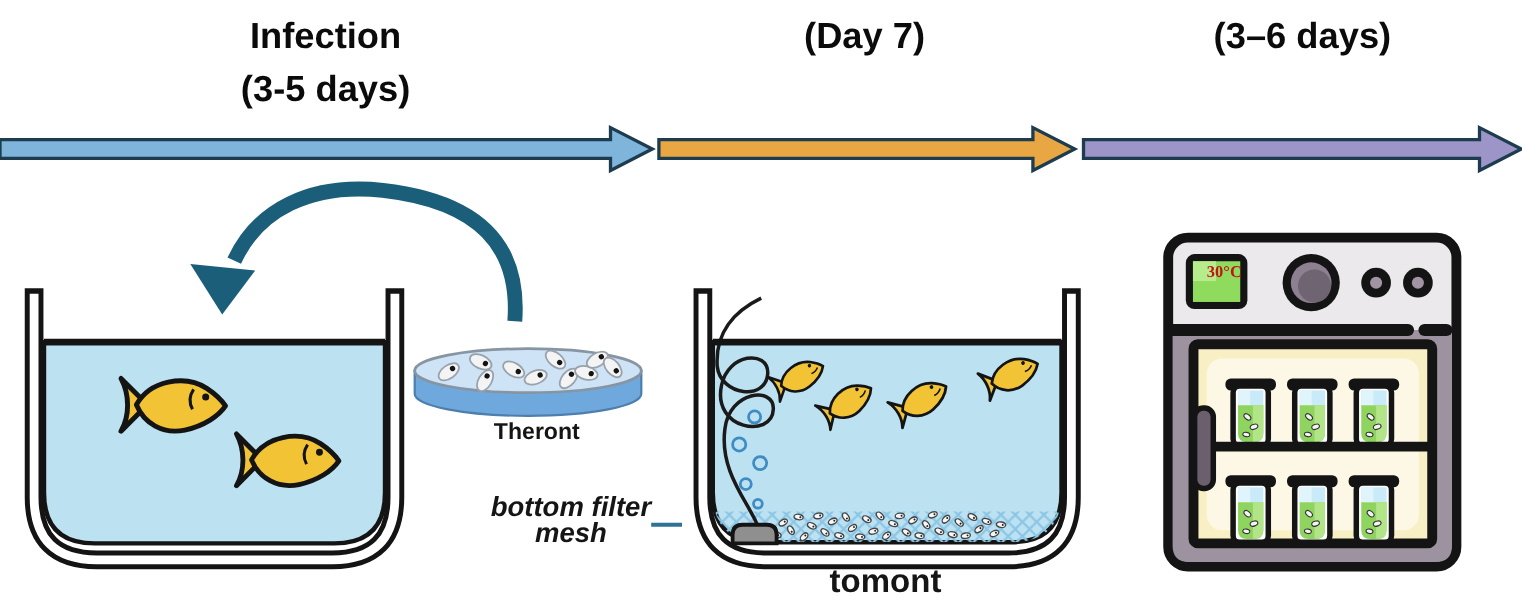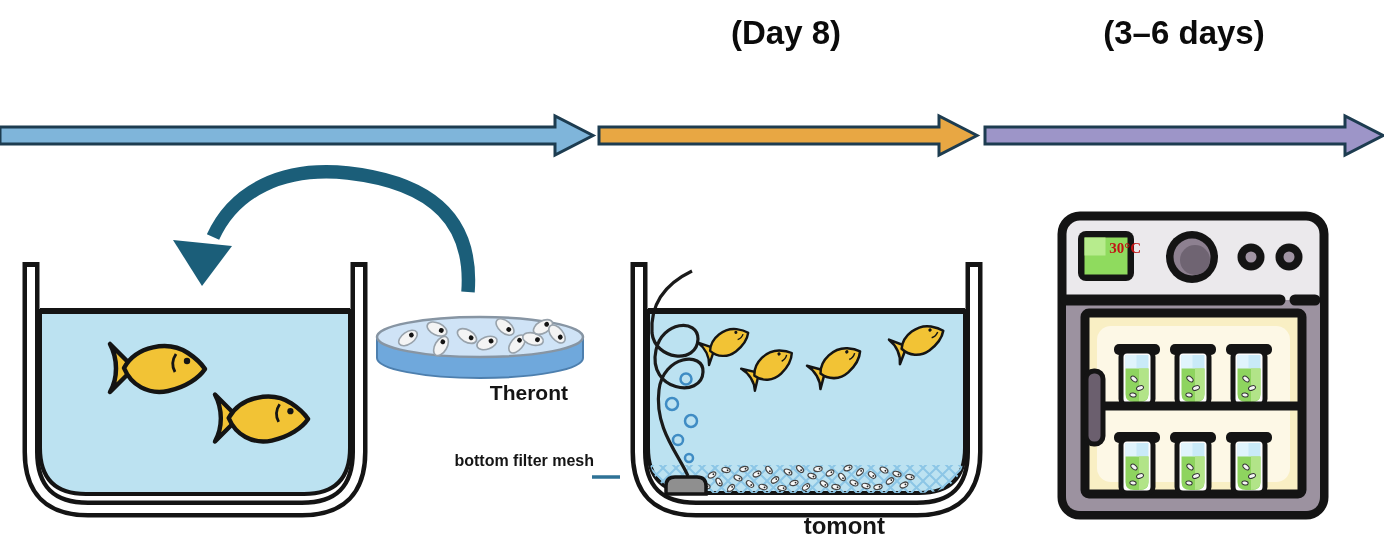--- a/index.html
+++ b/index.html
@@ -5,34 +5,38 @@
   html,body{margin:0;padding:0;background:#fff;}
   .canvas{position:relative;width:1384px;height:555px;background:#ffffff;overflow:hidden;
           font-family:"Liberation Sans",sans-serif;}
   .art{position:absolute;left:0;top:0;}
   .hdr{position:absolute;top:9px;width:400px;text-align:center;font-weight:bold;
        font-size:33px;line-height:48px;color:#0b0b0b;}
   .hdr div{white-space:nowrap;}
   #hdr-1{left:96px;}
   #hdr-2{left:586px;}
   #hdr-3{left:984px;}
-  .lbl{position:absolute;font-weight:bold;color:#151515;text-align:right;}
+  .lbl{position:absolute;font-weight:bold;color:#151515;text-align:center;}
   .lbl-theront{left:408px;top:381px;width:160px;font-size:21px;}
-  .lbl-mesh{left:444px;top:449px;width:150px;font-size:16px;line-height:24px;}
-  .lbl-tomont{left:725px;top:512px;width:160px;font-size:24px;}
-  .lbl-temp{left:1085px;top:240px;width:56px;font-size:15px;text-align:right;
+  .lbl-mesh{left:444px;top:449px;width:150px;font-size:25px;line-height:24px;font-style:italic;}
+  .lbl-tomont{left:725px;top:512px;width:160px;font-size:30px;}
+  .lbl-temp{left:1085px;top:240px;width:56px;font-size:15px;text-align:center;
             font-family:"Liberation Serif",serif;font-weight:bold;color:#c21414;}
 </style>
 </head>
 <body>
 
 <div class="canvas">
 
+  <div class="hdr" id="hdr-1">
+    <div>Infection</div>
+    <div>(3-5 days)</div>
+  </div>
   <div class="hdr" id="hdr-2">
-    <div>(Day 8)</div>
+    <div>(Day 7)</div>
   </div>
   <div class="hdr" id="hdr-3">
     <div>(3–6 days)</div>
   </div>
 
   <svg class="art" width="1384" height="555" viewBox="0 0 1384 555">
     <defs>
       <g id="fish1">
         <path d="M 26 31 L 2 7 C 10 22 10 41 2 55 Z" fill="#f2c335" stroke="#141414" stroke-width="4.5" stroke-linejoin="round"></path>
         <path d="M 16 31 C 28 9 60 3 80 16 C 89 22 95 29 97 32 C 91 41 78 50 60 54 C 40 58 23 48 16 31 Z" fill="#f2c335" stroke="#141414" stroke-width="4.5" stroke-linejoin="round"></path>

